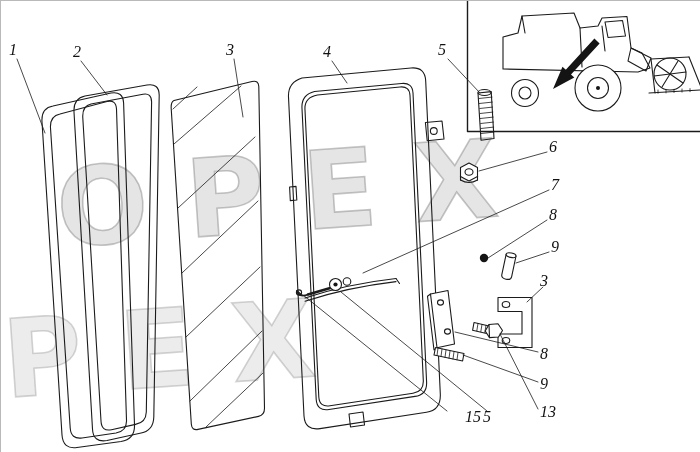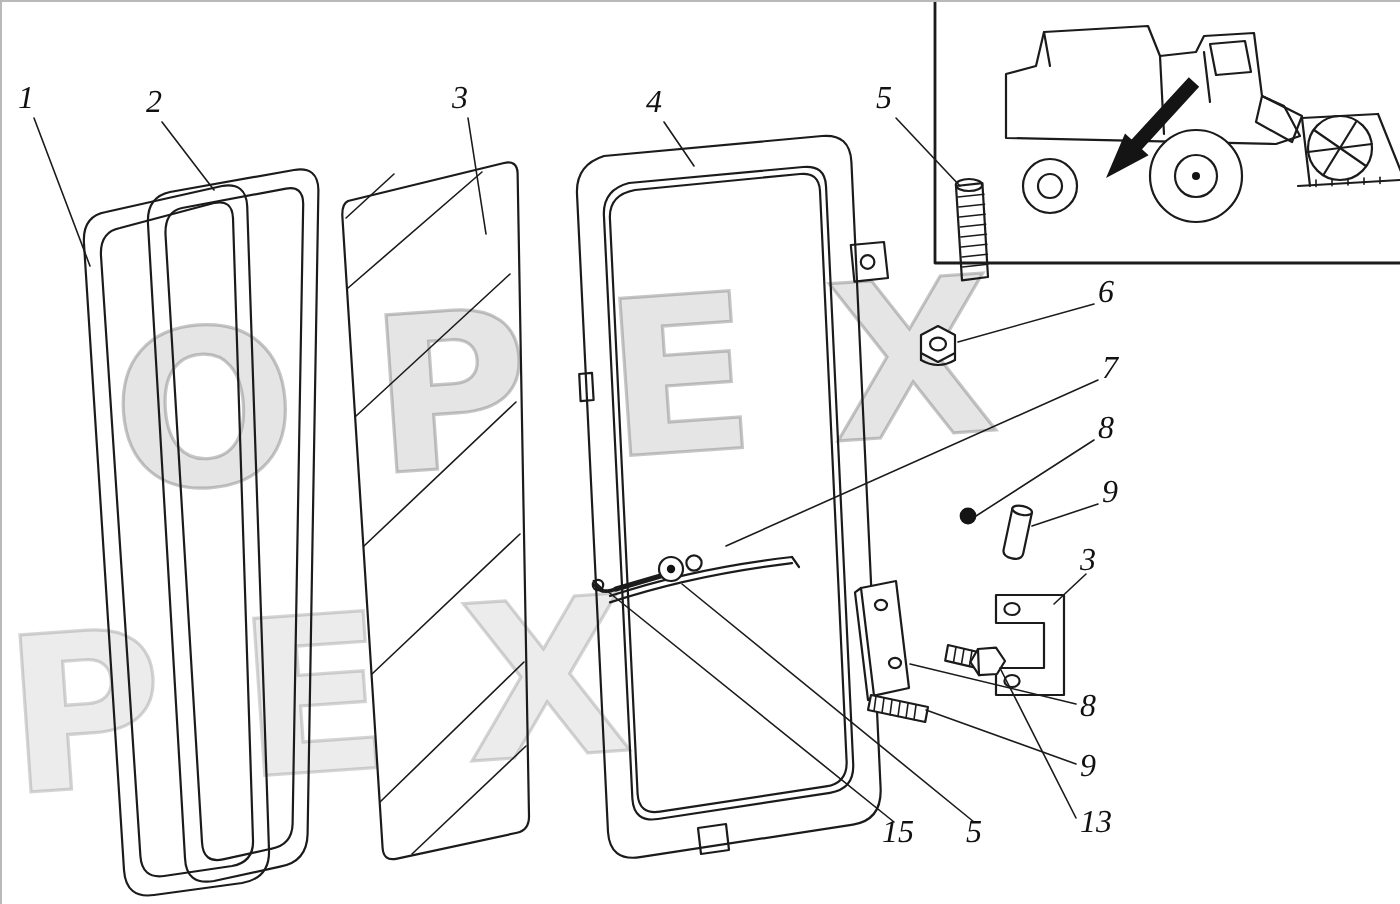--- a/index.html
+++ b/index.html
@@ -215,15 +215,15 @@
   <span class="callout" style="left:437px;top:40px">5</span>
   <span class="callout" style="left:548px;top:137px">6</span>
   <span class="callout" style="left:550px;top:175px">7</span>
   <span class="callout" style="left:548px;top:205px">8</span>
   <span class="callout" style="left:550px;top:237px">9</span>
   <span class="callout" style="left:539px;top:271px">3</span>
   <span class="callout" style="left:539px;top:344px">8</span>
   <span class="callout" style="left:539px;top:374px">9</span>
   <span class="callout" style="left:539px;top:402px">13</span>
   <span class="callout" style="left:482px;top:407px">5</span>
-  <span class="callout" style="left:440px;top:407px">15</span>
+  <span class="callout" style="left:464px;top:407px">15</span>
 
 </div>
 
 </body></html>

